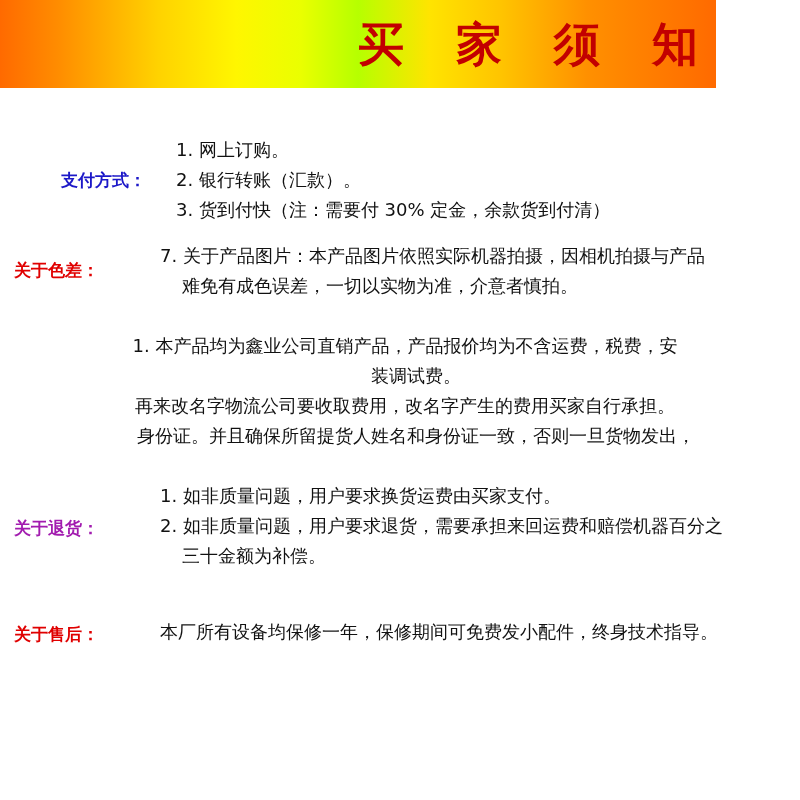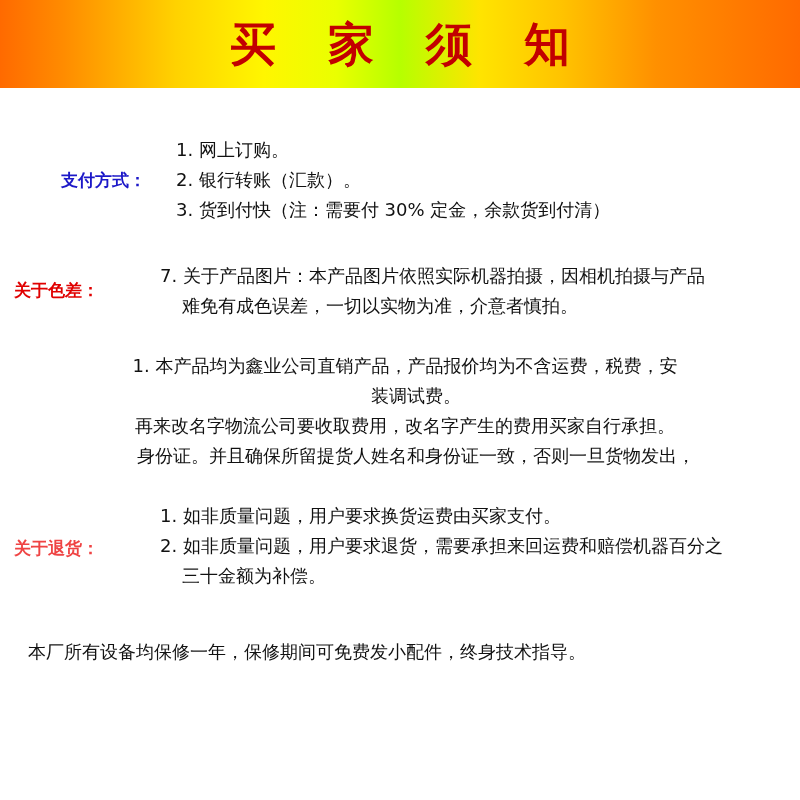--- a/index.html
+++ b/index.html
@@ -15,36 +15,36 @@
   }
   .page {
     position: relative;
     width: 800px;
     height: 800px;
     box-sizing: border-box;
   }
   
   .banner {
     position: relative;
-    width: 800px;
+    width: 716px;
     height: 88px;
     background: linear-gradient(to right,
         #ff6a00 0%,
         #ff8c00 8%,
         #ffd200 22%,
         #fff600 33%,
         #eaff00 42%,
         #b6ff00 50%,
         #ffe400 60%,
         #ffc400 70%,
         #ff9000 82%,
         #ff6a00 100%);
     display: flex;
     align-items: center;
-    justify-content: center;
+    justify-content: flex-end;
     overflow: hidden;
   }
   .banner-title {
     font-family: "DejaVu Sans", "Liberation Sans", sans-serif;
     font-size: 46px;
     font-weight: bold;
     color: #c20000;
     letter-spacing: 18px;
     text-indent: 18px;
     line-height: 1;
@@ -66,35 +66,35 @@
     width: 132px;
     text-align: left;
     font-size: 17px;
     font-weight: bold;
     line-height: 30px;
     white-space: nowrap;
     padding-top: 2px;
   }
   .sec-label.blue { color: #1c18c8; text-align: right; }
   .sec-label.red  { color: #e00000; }
-  .sec-label.pur  { color: #ef4444; }
+  .sec-label.pur  { color: #a21caf; }
 
   .sec-body {
     flex: 1 1 auto;
     font-size: 18px;
     color: #111111;
     line-height: 30px;
   }
   .line {
     display: block;
     white-space: nowrap;
   }
   
   .s-pay     { margin-top: 47px; }
-  .s-color   { margin-top: 36px; justify-content: space-between; }
+  .s-color   { margin-top: 16px; justify-content: space-between; }
   .s-ship    { margin-top: 30px; }
   .s-return  { margin-top: 30px; }
   .s-after   { margin-top: 46px; }
 
   .s-pay .sec-label   { margin-top: 28px; }
   .s-color .sec-label { margin-top: 12px; }
   .s-ship .sec-label  { margin-top: 58px; }
   .s-return .sec-label{ margin-top: 30px; }
   .s-after .sec-label { margin-top: 0px; }
 
@@ -144,19 +144,20 @@
     <div class="section s-return">
       <div class="sec-label pur">关于退货：</div>
       <div class="sec-body">
         <span class="line">1. 如非质量问题，用户要求换货运费由买家支付。</span>
         <span class="line">2. 如非质量问题，用户要求退货，需要承担来回运费和赔偿机器百分之</span>
         <span class="line" style="padding-left:22px;">三十金额为补偿。</span>
       </div>
     </div>
 
     <div class="section s-after">
+      <div class="sec-label red">关于售后：</div>
       <div class="sec-body">
         <span class="line">本厂所有设备均保修一年，保修期间可免费发小配件，终身技术指导。</span>
       </div>
     </div>
 
   </div>
 </div>
 
 </body></html>

